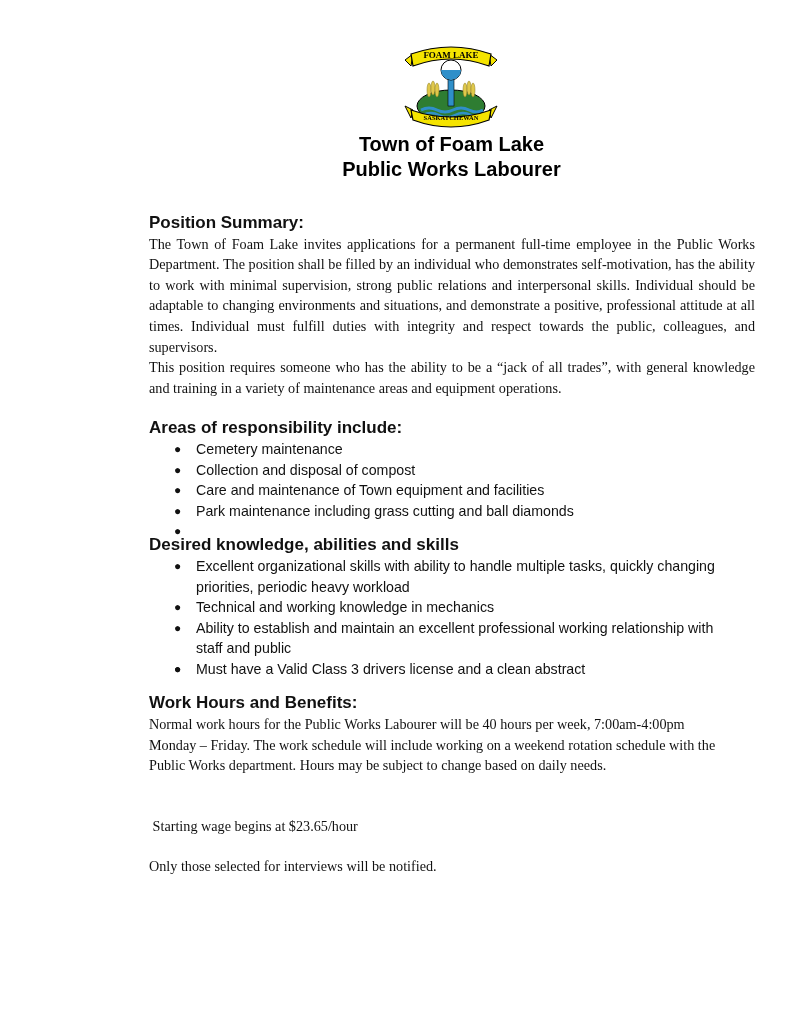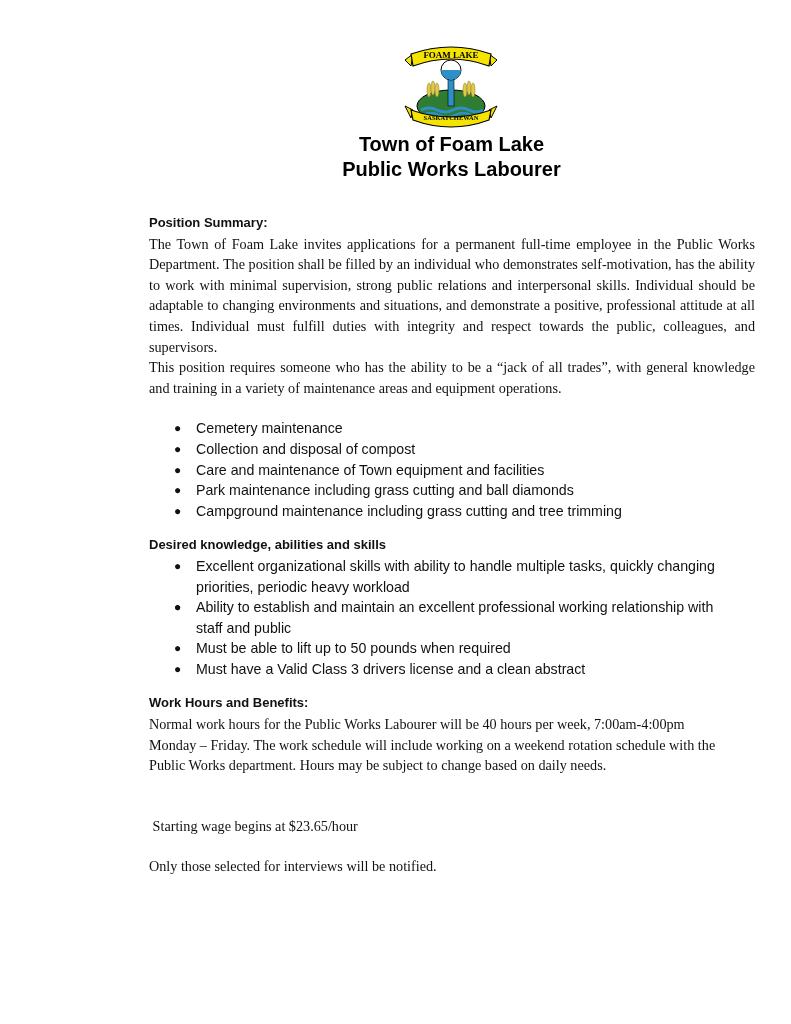--- a/index.html
+++ b/index.html
@@ -6,21 +6,21 @@
     body {
       width: 791px; height: 1024px; position: relative; overflow: hidden;
       font-family: "Liberation Sans", "DejaVu Sans", sans-serif;
       color: #111111;
     }
     .page { position: absolute; left: 8px; top: 0; width: 791px; height: 1024px; margin-left: 48px; }
     .logo { position: absolute; left: 343px; top: 40px; width: 104px; height: 88px; }
     .title-block { position: absolute; left: 0; top: 132px; width: 791px; text-align: center; }
     .title-line { font-weight: bold; font-size: 20px; line-height: 25px; color: #000; letter-spacing: 0px; }
     .content { position: absolute; left: 93px; top: 213px; width: 606px; font-size: 14.2px; line-height: 20.6px; }
-    .heading { font-weight: bold; font-size: 13px; }
+    .heading { font-weight: bold; font-size: 17px; }
     .para { margin: 0; font-family: Liberation Serif, serif; }
     .justify { text-align: justify; text-align-last: left; }
     .gap { height: 20px; }
     ul.bullets { list-style: none; margin: 0; padding: 0; }
     ul.bullets li { position: relative; padding-left: 47px; }
     ul.bullets li .dot { position: absolute; left: 25px; top: 0; font-size: 12px; }
   </style>
 </head>
 <body>
 
@@ -65,36 +65,37 @@
   </div>
 
   <div class="content">
 
     <div class="heading">Position Summary:</div>
     <p class="para justify">The Town of Foam Lake invites applications for a permanent full-time employee in the Public Works Department. The position shall be filled by an individual who demonstrates self-motivation, has the ability to work with minimal supervision, strong public relations and interpersonal skills. Individual should be adaptable to changing environments and situations, and demonstrate a positive, professional attitude at all times. Individual must fulfill duties with integrity and respect towards the public, colleagues, and supervisors.</p>
     <p class="para justify">This position requires someone who has the ability to be a “jack of all trades”, with general knowledge and training in a variety of maintenance areas and equipment operations.</p>
 
     <div class="gap"></div>
 
+    <div class="heading">Areas of responsibility include:</div>
     <ul class="bullets">
       <li><span class="dot">●</span><span>Cemetery maintenance</span></li>
       <li><span class="dot">●</span><span>Collection and disposal of compost</span></li>
       <li><span class="dot">●</span><span>Care and maintenance of Town equipment and facilities</span></li>
       <li><span class="dot">●</span><span>Park maintenance including grass cutting and ball diamonds</span></li>
-      <li><span class="dot">●</span><span>Campground maintenance including grass cutting and tree trimming</span></li>
+      <li><span class="dot">●</span></li>
     </ul>
 
     <div class="gap" style="height:14px"></div>
 
     <div class="heading">Desired knowledge, abilities and skills</div>
     <ul class="bullets" style="padding-right:30px">
       <li><span class="dot">●</span><span>Excellent organizational skills with ability to handle multiple tasks, quickly changing priorities, periodic heavy workload</span></li>
+      <li><span class="dot">●</span><span>Technical and working knowledge in mechanics</span></li>
+      <li><span class="dot">●</span><span>Ability to establish and maintain an excellent professional working relationship with staff and public</span></li>
       <li><span class="dot">●</span></li>
-      <li><span class="dot">●</span><span>Ability to establish and maintain an excellent professional working relationship with staff and public</span></li>
-      <li><span class="dot">●</span><span>Must be able to lift up to 50 pounds when required</span></li>
       <li><span class="dot">●</span><span>Must have a Valid Class 3 drivers license and a clean abstract</span></li>
     </ul>
 
     <div class="gap" style="height:14px"></div>
 
     <div class="heading">Work Hours and Benefits:</div>
     <p class="para" style="padding-right:20px">Normal work hours for the Public Works Labourer will be 40 hours per week, 7:00am-4:00pm Monday – Friday. The work schedule will include working on a weekend rotation schedule with the Public Works department. Hours may be subject to change based on daily needs.</p>
     <div class="gap"></div>
     <div class="gap"></div>
     <p class="para" style="white-space:pre"> Starting wage begins at $23.65/hour</p>

